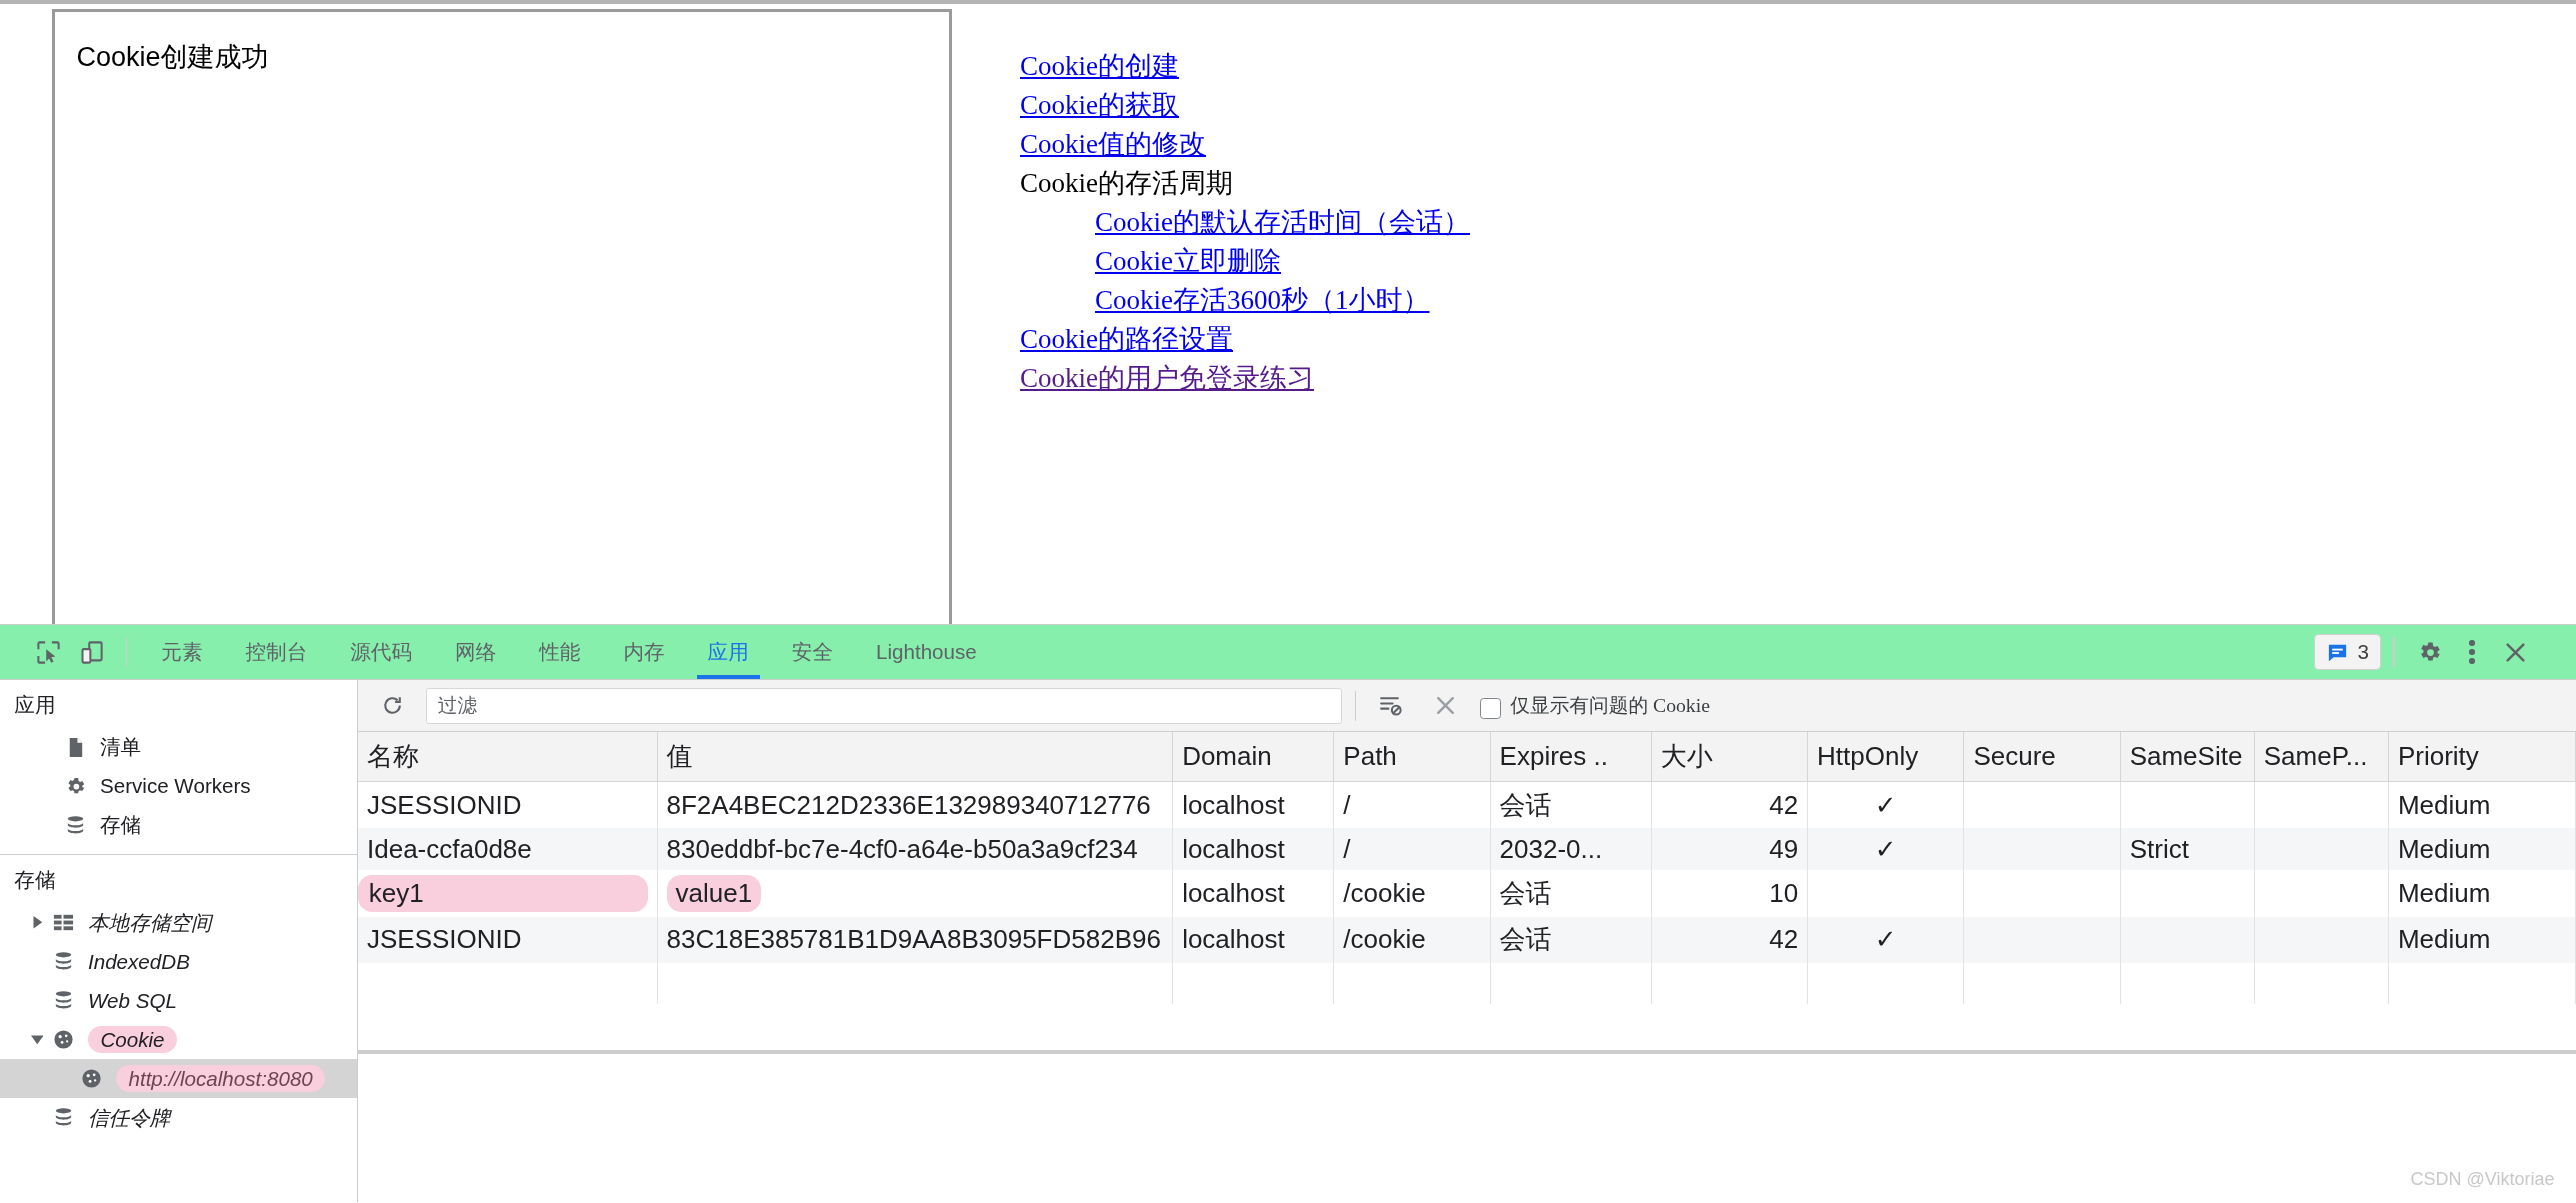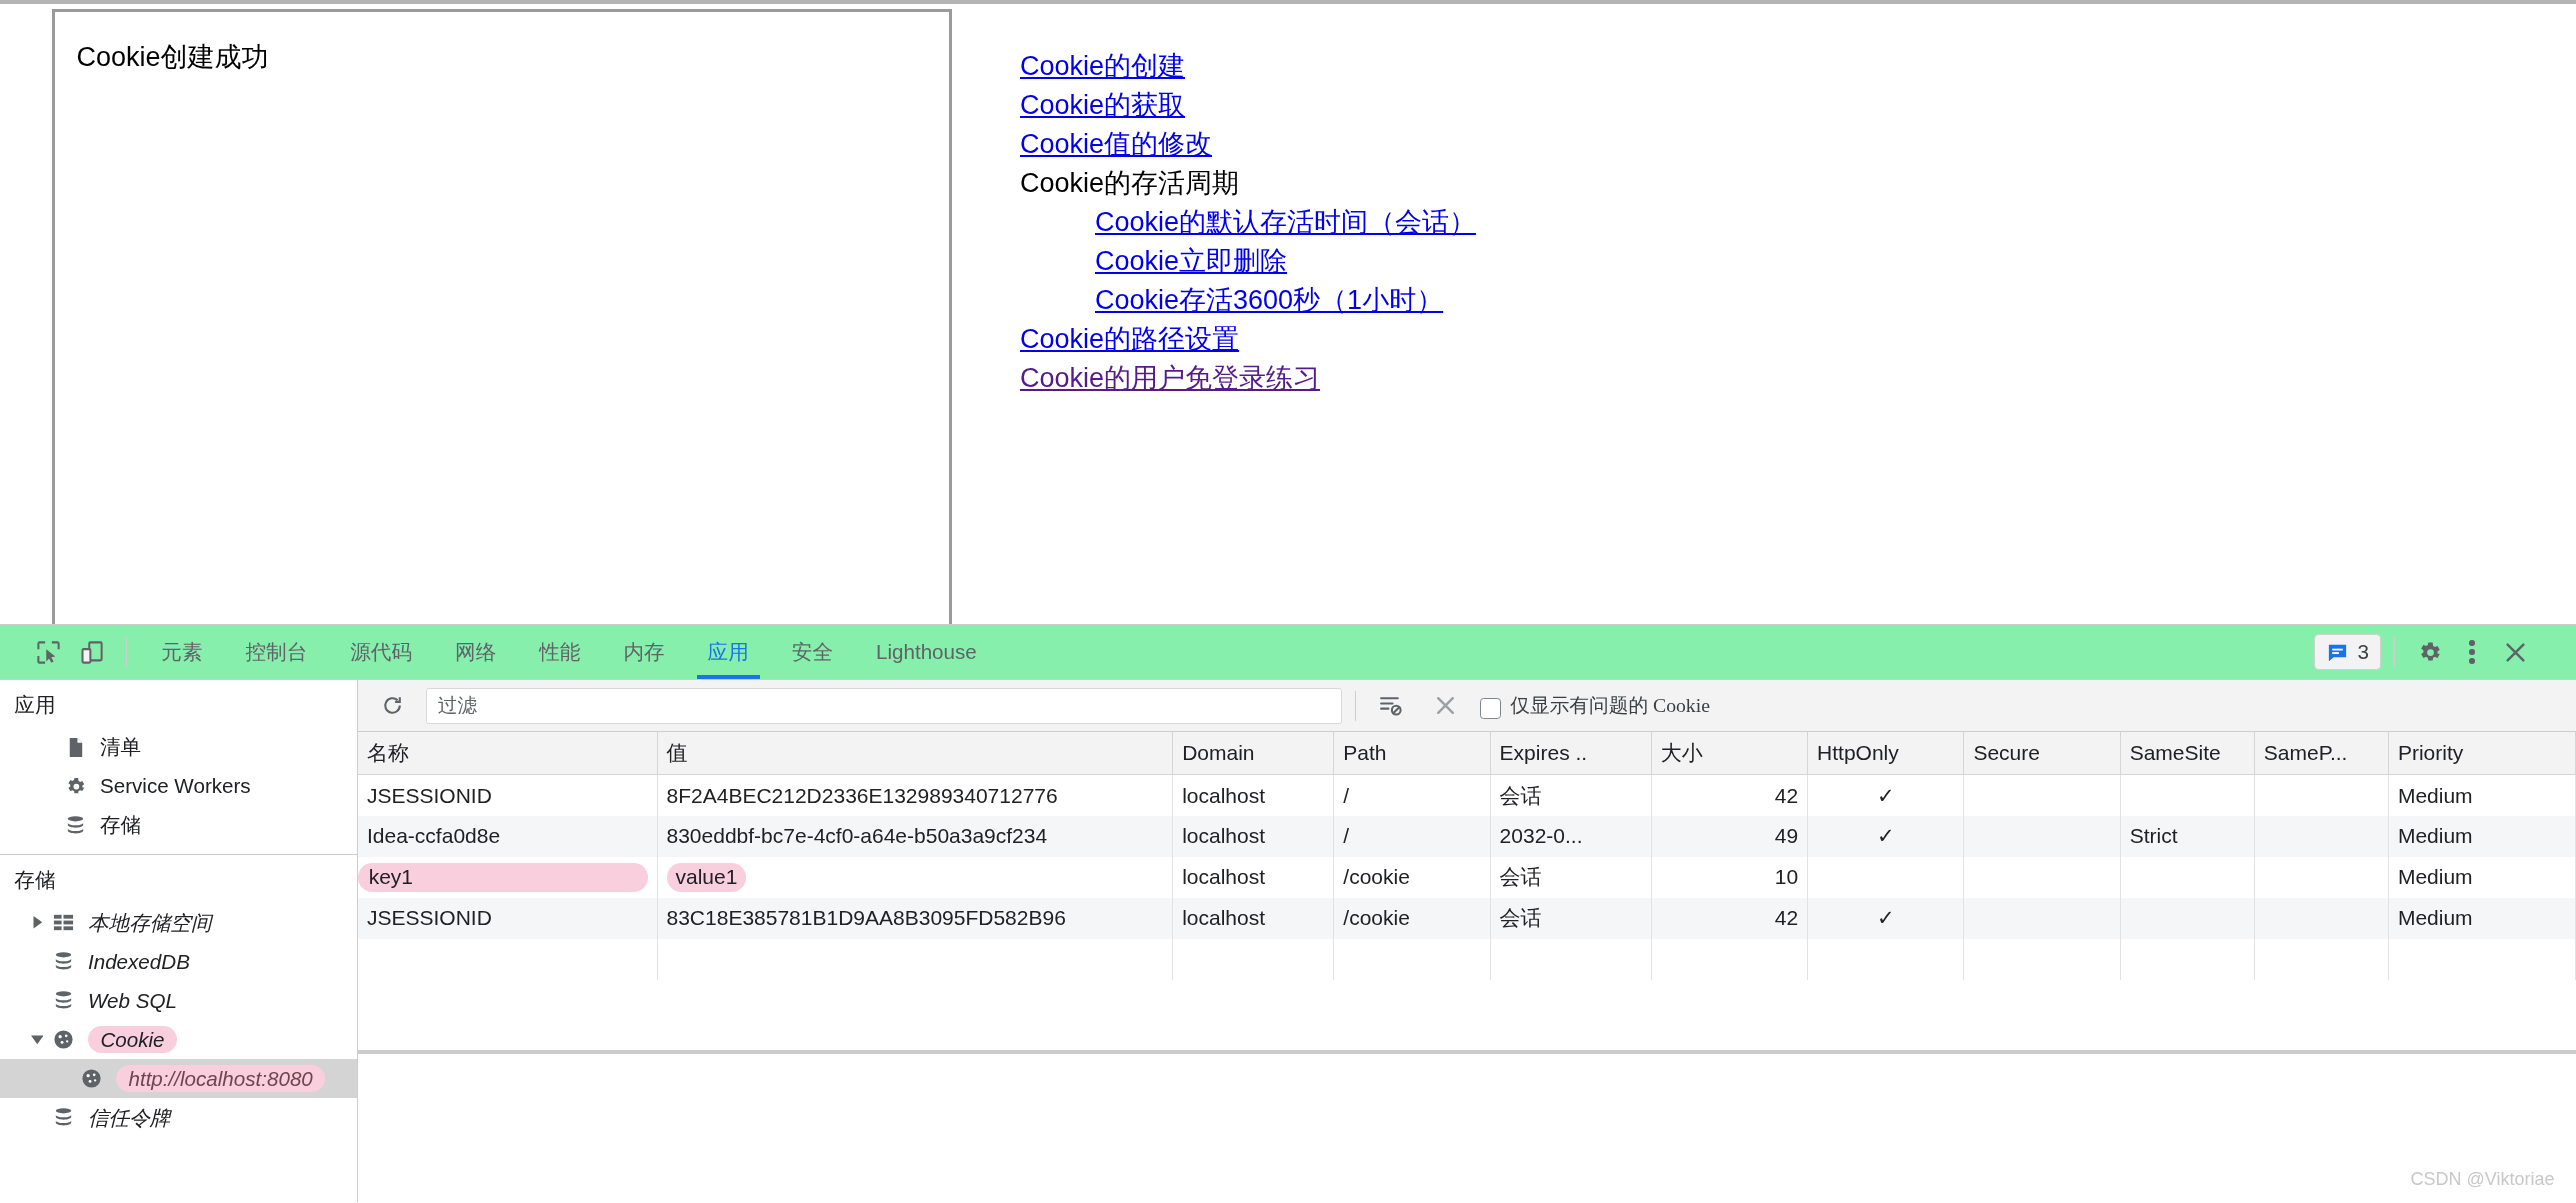--- a/index.html
+++ b/index.html
@@ -33,20 +33,21 @@
   }
   .iframe-text {
     position: absolute; left: 21.5px; top: 27px;
     font-size: 27px; color: #000; white-space: nowrap;
   }
 
   
   .link-list {
     position: absolute; left: 984px; top: 43px;
     width: 1252px;
+    font-family: Liberation Serif, serif;
   }
   .link-row {
     font-size: 27px;
     line-height: 39px;
     color: #0000ee;
     white-space: nowrap;
   }
   .link-row a {
     color: #0000ee;
     text-decoration: underline;
@@ -181,21 +182,21 @@
   .cbox {
     width: 21.5px; height: 21.5px; border: 1.8px solid #80868b; border-radius: 3.6px; background: #fff;
   }
 
   
   .table-wrap { flex: 1; overflow: hidden; position: relative; }
   table.cookie-table {
     width: 100%;
     border-collapse: collapse;
     table-layout: fixed;
-    font-size: 21px;
+    font-size: 26px;
     color: #202124;
   }
   table.cookie-table th {
     background: #f3f3f3;
     font-weight: 400;
     text-align: left;
     padding: 7.2px 9px;
     height: 39px;
     border-right: 1.8px solid #d5d5d5;
     border-bottom: 1.8px solid #d5d5d5;

